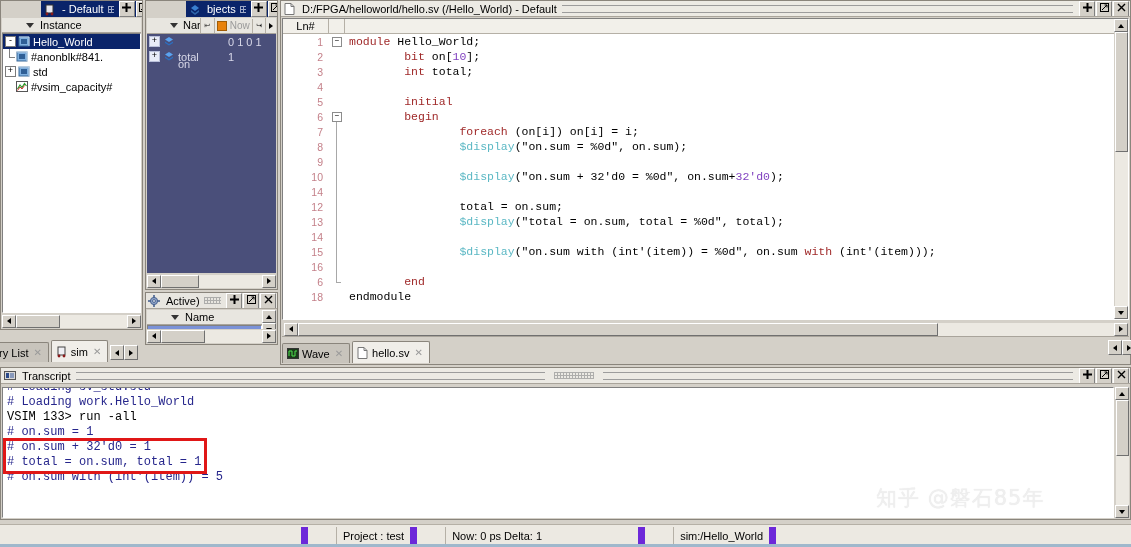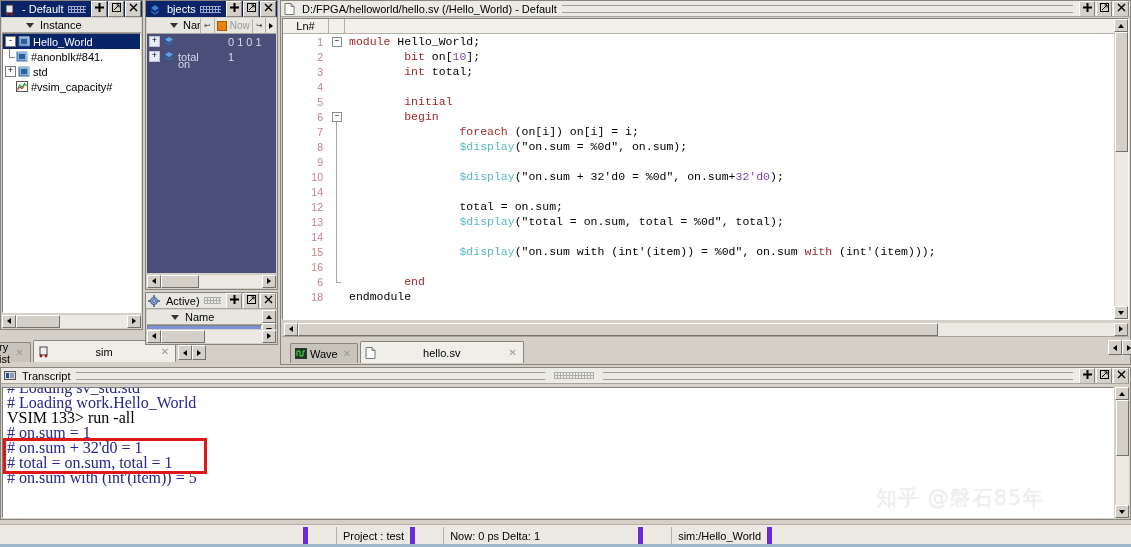--- a/index.html
+++ b/index.html
@@ -12,21 +12,21 @@
   }
   .app{position:relative;width:1131px;height:547px;background:#d4d0c8;}
 
   
   .panel{position:absolute;background:#d4d0c8;box-sizing:border-box;}
   .titlebar{
     height:16px;display:flex;align-items:center;
     box-sizing:border-box;padding:0 1px;
     font-size:11px;white-space:nowrap;overflow:hidden;
   }
-  .titlebar.active{background:#0a246a;color:#fff;}
+  .titlebar.active{background:#0a246a;color:#fff;margin-left:40px;}
   .titlebar.inactive{background:#e8e6e0;color:#000;border-bottom:1px solid #a9a49b;}
   .tb-title{flex:0 0 auto;padding-left:3px;}
   .tb-dots{flex:1 1 auto;margin:0 4px;height:7px;min-width:6px;
     background-image:repeating-linear-gradient(to right,#9a9a9a 0 1px,transparent 1px 3px),
                      repeating-linear-gradient(to bottom,#9a9a9a 0 1px,transparent 1px 3px);
     background-size:3px 3px;opacity:.75;}
   .tb-dots.light{background-image:repeating-linear-gradient(to right,#cfd6e6 0 1px,transparent 1px 3px),
                      repeating-linear-gradient(to bottom,#cfd6e6 0 1px,transparent 1px 3px);}
   .tb-line{flex:1 1 auto;margin:0 5px;height:6px;border-top:1px solid #9c9c9c;border-bottom:1px solid #9c9c9c;}
   .winbtn{
@@ -104,41 +104,41 @@
   .n{color:#7f3fbf;}        
   .pl{color:#000;}
   .cy{color:#5bb8c4;}
 
   
   #edTabs{position:absolute;left:1px;right:1px;bottom:1px;height:26px;background:#d4d0c8;
     border-top:1px solid #a9a49b;display:flex;align-items:flex-end;}
   .etab{height:20px;display:flex;align-items:center;padding:0 6px 0 4px;margin-right:2px;
     border:1px solid #8a857c;border-bottom:none;background:#c8c4bc;font-size:11px;
     border-radius:2px 2px 0 0;box-sizing:border-box;}
-  .etab.on{background:#f0eee9;height:22px;gap:43px;}
+  .etab.on{background:#f0eee9;height:22px;}
   .etab .x{color:#9a9a9a;margin-left:5px;font-size:10px;}
 
   
   #transPanel{left:0;top:367px;width:1131px;height:153px;border:1px solid #8a857c;background:#d4d0c8;}
   #transBody{position:absolute;left:1px;top:19px;right:16px;bottom:1px;background:#fff;overflow:hidden;
     border:1px solid #808080;border-right-color:#fff;border-bottom-color:#fff;}
-  .tline{height:15px;line-height:15px;white-space:pre;font-family:Liberation Serif, serif;
-    font-size:16px;color:#26268c;padding-left:4px;}
+  .tline{height:15px;line-height:15px;white-space:pre;font-family:Liberation Mono, monospace;
+    font-size:12px;color:#26268c;padding-left:4px;}
   .tline.cmd{color:#000;}
   #redbox{position:absolute;left:3px;top:438px;width:204px;height:36px;border:3px solid #e01717;
     box-sizing:border-box;pointer-events:none;}
   #watermark{position:absolute;left:876px;top:484px;font-size:21px;color:#efefef;
     font-family:"DejaVu Sans",sans-serif;white-space:nowrap;letter-spacing:1px;
     text-shadow:0 0 1px #e3e3e3;}
 
   
   #statusbar{position:absolute;left:0;bottom:0;width:1131px;height:22px;background:#ece9e2;
     border-top:1px solid #b5b0a6;display:flex;align-items:center;font-size:11px;}
   .sfield{height:18px;line-height:18px;padding:0 6px;border-left:1px solid #b5b0a6;
-    border-right:5px solid #6d28d9;box-sizing:border-box;white-space:nowrap;margin-left:28px;}
+    border-right:7px solid #6d28d9;box-sizing:border-box;white-space:nowrap;margin-left:28px;}
   #statusbar:after{content:"";position:absolute;left:0;bottom:0;width:1131px;height:3px;background:#9fb8cc;}
 </style>
 </head>
 <body>
 
 <div class="app">
 
   <div class="panel" id="instancePanel">
     <div class="titlebar active">
       <span class="mico" style="margin-left:2px;">
@@ -473,21 +473,21 @@
         </div>
       <div class="sb-track">
           <div class="sb-thumb" style="width:640px;"></div>
         </div>
       <div class="sb-btn">
           <i class="arrow ar-r"></i>
         </div>
     </div>
 
     <div id="edTabs">
-      <div class="etab" style="margin-left:8px;">
+      <div class="etab" style="">
         <span class="mico">
           <svg width="12" height="11" viewBox="0 0 12 11">
               <rect x="0.5" y="0.5" width="11" height="10" fill="#1b3a1b" stroke="#333"></rect>
               <path d="M2 8 L2 3 L5 3 L5 8 L8 8 L8 3 L10 3" stroke="#4ee24e" fill="none"></path>
             </svg>
         </span>
         <span>Wave</span>
         <span class="x">✕</span>
       </div>
       <div class="etab on">

